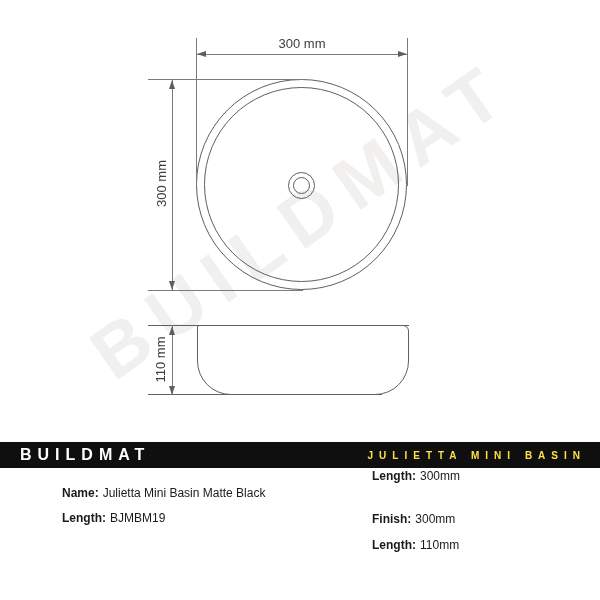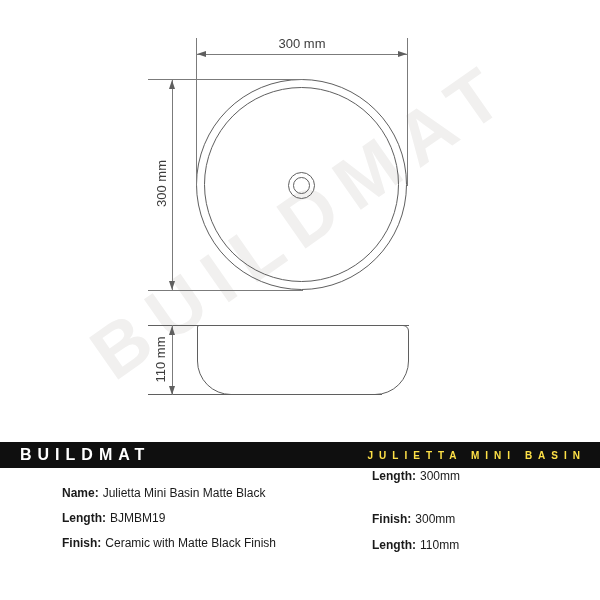--- a/index.html
+++ b/index.html
@@ -91,23 +91,20 @@
     <span class="brand">BUILDMAT</span>
     <span class="product">JULIETTA MINI BASIN</span>
   </div>
 
   <div class="spec-row" style="left:20px;top:486px;">
     <span class="lbl">Name:</span><span class="val">Julietta Mini Basin Matte Black</span>
   </div>
   <div class="spec-row" style="left:20px;top:511px;">
     <span class="lbl">Length:</span><span class="val">BJMBM19</span>
   </div>
-  <div class="spec-row" style="left:20px;top:536px;">
-    <span class="lbl">Finish:</span><span class="val">Ceramic with Matte Black Finish</span>
-  </div>
 
   <div class="spec-row" style="left:330px;top:469px;">
     <span class="lbl">Length:</span><span class="val">300mm</span>
   </div>
   <div class="spec-row" style="left:330px;top:512px;">
     <span class="lbl">Finish:</span><span class="val">300mm</span>
   </div>
   <div class="spec-row" style="left:330px;top:538px;">
     <span class="lbl">Length:</span><span class="val">110mm</span>
   </div>

